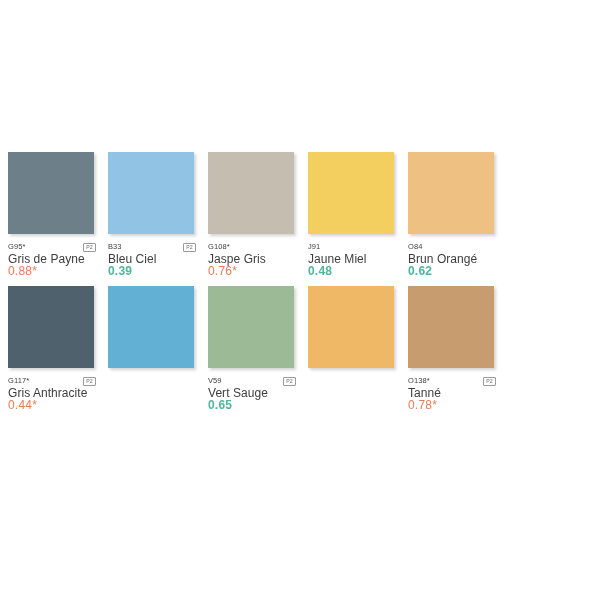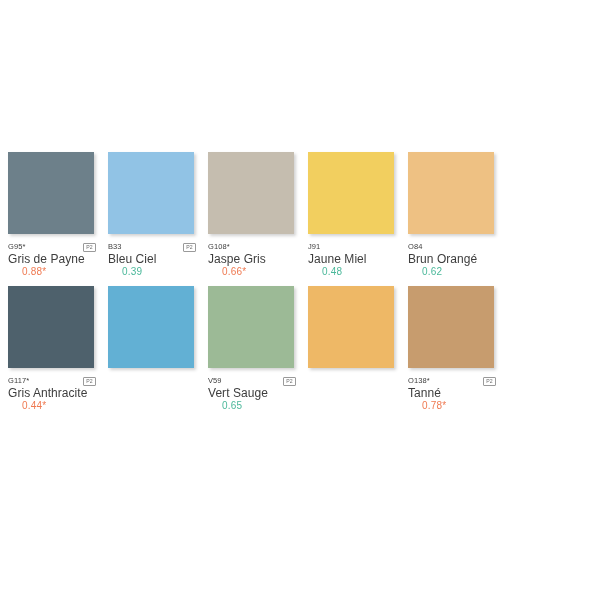--- a/index.html
+++ b/index.html
@@ -69,27 +69,26 @@
   }
   .badge.hidden { visibility: hidden; }
   .name {
     font-size: 12px;
     color: #3d3d3d;
     line-height: 12px;
     letter-spacing: 0.05px;
     white-space: nowrap;
   }
   .value {
-    font-size: 10px;
+    font-size: 12px;
     line-height: 13px;
     letter-spacing: 0.2px;
-    margin-left: 14px;
   }
   .value.warm  { color: #ef7a52; }
-  .value.cool  { color: #4bb89a; }
+  .value.cool  { color: #4bb89a; font-weight: bold; }
 </style>
 </head>
 <body>
 
 <div id="palette-page">
   <div class="grid">
     <div class="row">
         <div class="cell">
           <div class="swatch" style="background: rgb(109, 128, 138);"></div>
           <div class="meta">
@@ -113,21 +112,21 @@
           </div>
         </div>
         <div class="cell">
           <div class="swatch" style="background: rgb(197, 189, 175);"></div>
           <div class="meta">
             <div class="code-line">
               <span class="code">G108*</span>
               <span class="badge hidden"></span>
             </div>
             <div class="name">Jaspe Gris</div>
-            <div class="value warm">0.66*</div>
+            <div class="value warm">0.76*</div>
           </div>
         </div>
         <div class="cell">
           <div class="swatch" style="background: rgb(242, 207, 95);"></div>
           <div class="meta">
             <div class="code-line">
               <span class="code">J91</span>
               <span class="badge hidden"></span>
             </div>
             <div class="name">Jaune Miel</div>

